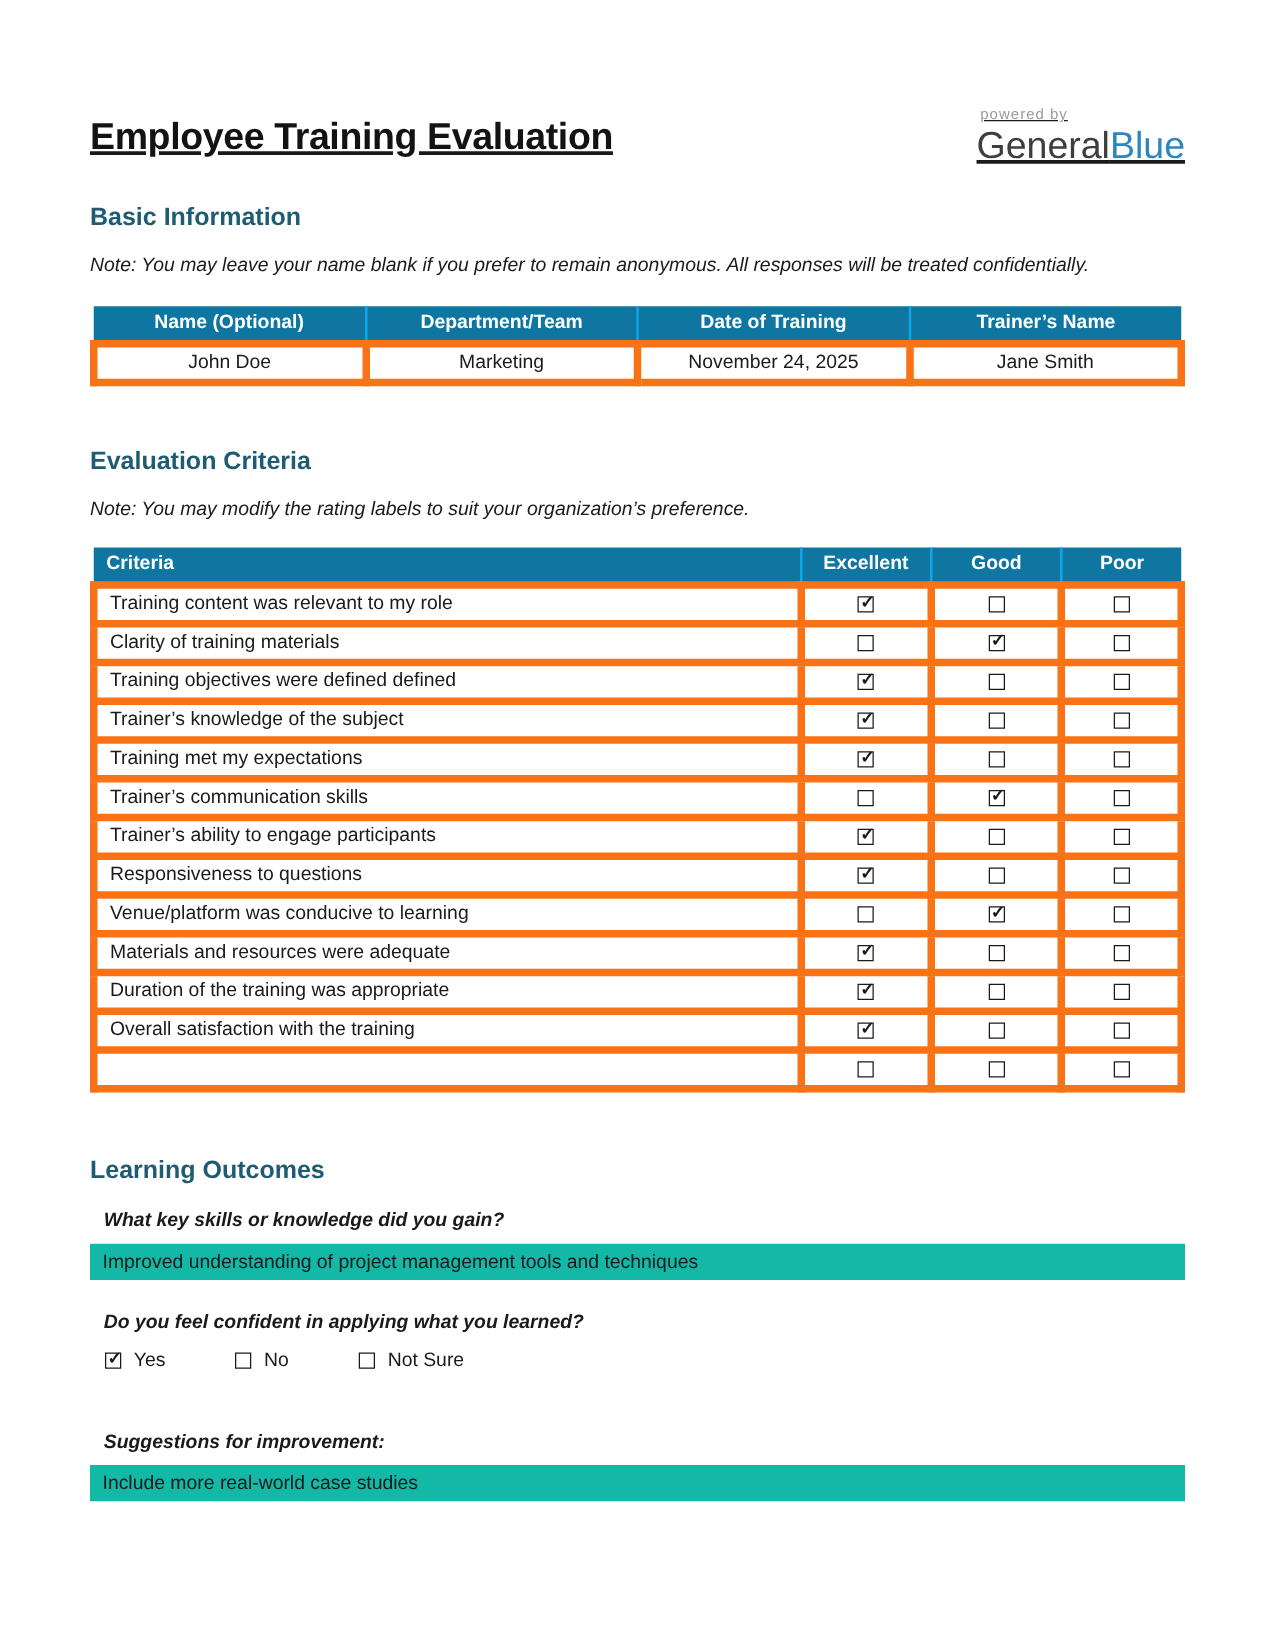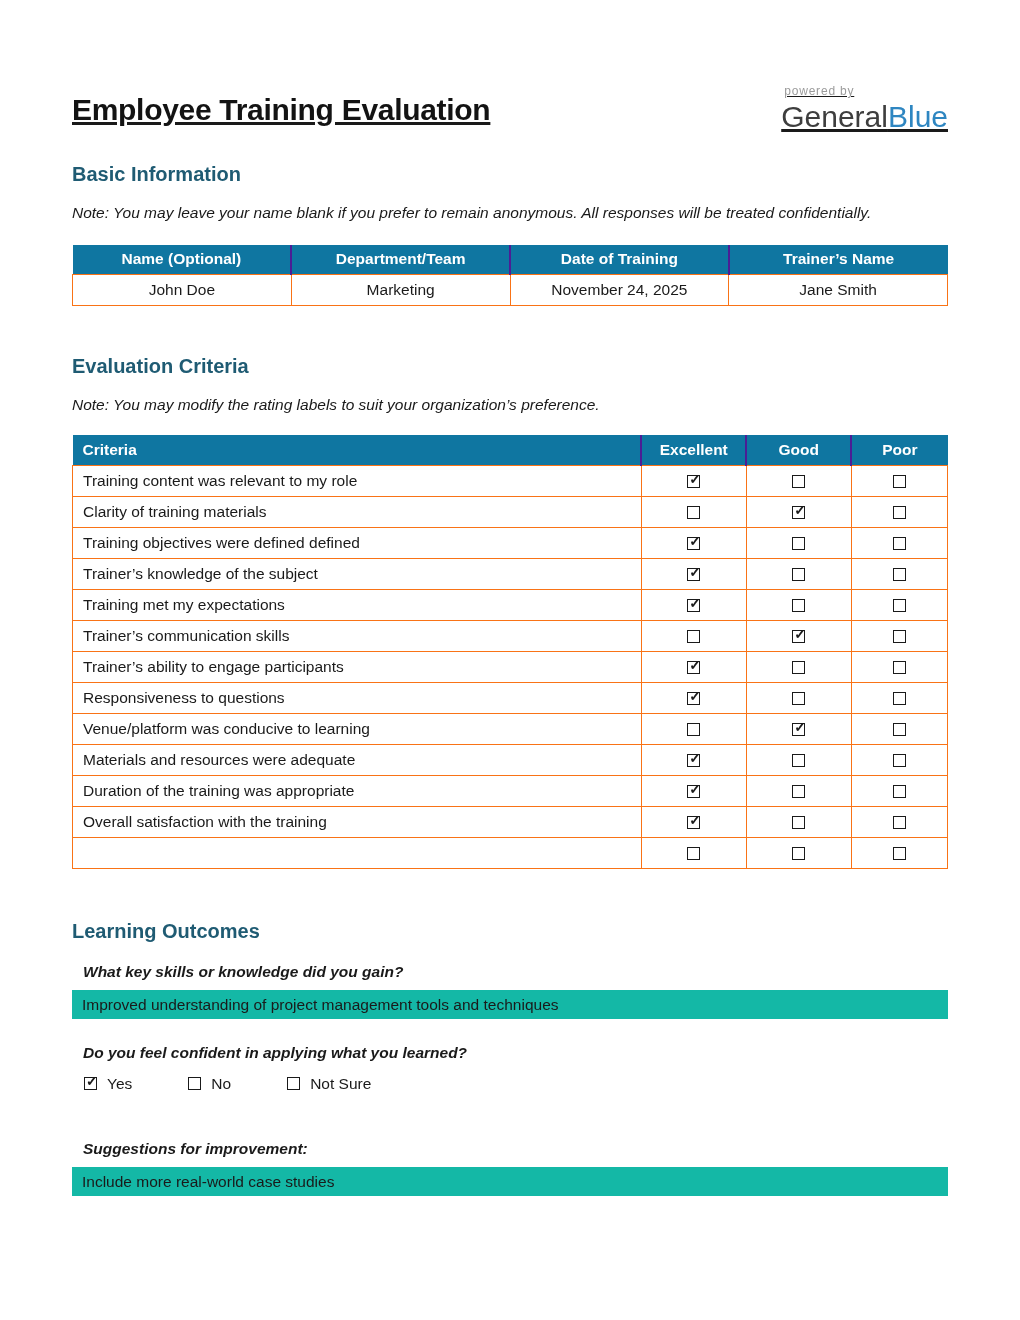--- a/index.html
+++ b/index.html
@@ -20,24 +20,24 @@
   h2.section { font-size:20px; font-weight:700; color:#1f5b73; line-height:1.2; }
   .sec-basic { margin-top:26px; }
   .sec-eval { margin-top:48px; }
   .sec-outcomes { margin-top:50px; }
   p.note { margin-top:14px; font-size:15.5px; font-style:italic; line-height:1.62; max-width:876px; }
 
   
   table { border-collapse:collapse; width:876px; table-layout:fixed; }
   .tbl-basic { margin-top:20px; }
   .tbl-eval { margin-top:18px; }
-  th { background:#0f76a1; color:#ffffff; font-weight:700; font-size:15.5px; height:30px; text-align:center; border-right:2px solid #4c1d95; padding:0 8px; }
+  th { background:#0f76a1; color:#ffffff; font-weight:700; font-size:15.5px; height:30px; text-align:center; border-right:2px solid #0ea5e9; padding:0 8px; }
   th:last-child { border-right:none; }
   th.crit-head { text-align:left; padding-left:10px; }
-  td { border:1px solid #f97316; font-size:15.5px; height:31px; text-align:center; padding:0 24px; background:#ffffff; }
+  td { border:6px solid #f97316; font-size:15.5px; height:31px; text-align:center; padding:0 24px; background:#ffffff; }
   td.crit { text-align:left; padding-left:10px; }
   .tbl-basic td { height:31px; }
 
   
   .cb { display:inline-block; width:13px; height:13px; border:1.5px solid #1a1a1a; background:#ffffff; position:relative; vertical-align:middle; }
   .cb.checked::after { content:"\2713"; position:absolute; left:1px; top:-4px; font-size:14px; font-weight:700; color:#1a1a1a; line-height:1; }
 
   
   .q-label { margin-top:25px; margin-left:11px; font-size:15.5px; font-weight:700; font-style:italic; }
   .q-label.first { margin-top:20px;font-style:italic; }

